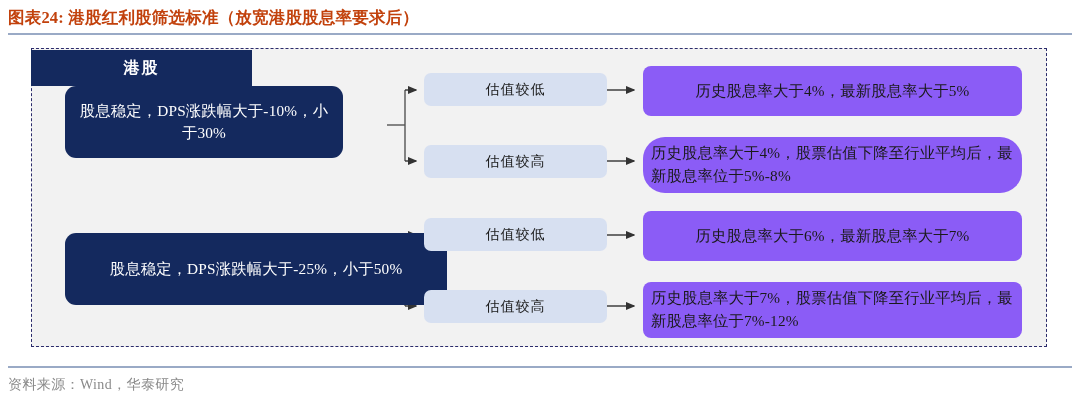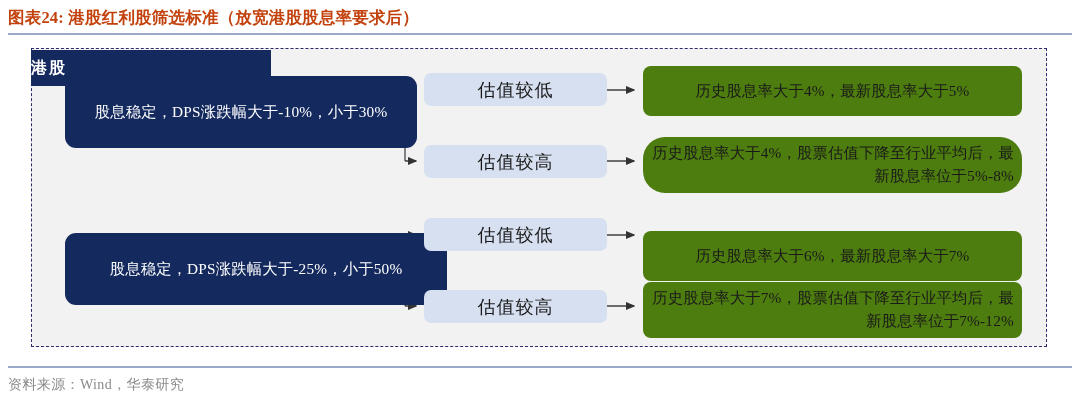--- a/index.html
+++ b/index.html
@@ -46,25 +46,26 @@
     background: #f2f2f2;
     border: 1.6px dashed #2b2b6b;
     box-sizing: border-box;
   }
 
   
   .section-tab {
     position: absolute;
     left: 31px;
     top: 50px;
-    width: 240px;
+    width: 221px;
     height: 36px;
     background: #14295e;
     display: flex;
     align-items: center;
+    justify-content: center;
   }
   .section-tab-label {
     color: #ffffff;
     font-weight: bold;
     font-size: 16px;
     letter-spacing: 2px;
   }
 
   
   .criteria-box {
@@ -77,67 +78,67 @@
     text-align: center;
     box-sizing: border-box;
     padding: 4px 10px;
   }
   .criteria-text {
     color: #ffffff;
     font-size: 15.3px;
     line-height: 1.45;
     letter-spacing: 0.2px;
   }
-  #criteria-1 { left: 65px;  top: 76px;  width: 352px; height: 72px; }
+  #criteria-1 { left: 65px;  top: 86px;  width: 278px; height: 72px; }
   #criteria-2 { left: 65px;  top: 233px; width: 382px; height: 72px; }
 
   
   .valuation-box {
     position: absolute;
     background: #d7e0f1;
     border-radius: 7px;
     display: flex;
     align-items: center;
     justify-content: center;
     width: 183px;
     height: 33px;
     box-sizing: border-box;
   }
   .valuation-text {
     color: #1a1a1a;
-    font-size: 18px;
+    font-size: 14px;
     letter-spacing: 1px;
   }
   #valuation-1 { left: 424px; top: 73px; }
   #valuation-2 { left: 424px; top: 145px; }
   #valuation-3 { left: 424px; top: 218px; }
   #valuation-4 { left: 424px; top: 290px; }
 
   
   .outcome-box {
     position: absolute;
-    background: #4d7c0f;
+    background: #8b5cf6;
     border-radius: 8px;
     display: flex;
     align-items: center;
     justify-content: center;
-    text-align: right;
+    text-align: left;
     width: 379px;
     box-sizing: border-box;
     padding: 3px 8px;
   }
   .outcome-text {
     color: #1a1a1a;
     font-size: 15.3px;
     line-height: 1.5;
     letter-spacing: 0.2px;
   }
   #outcome-1 { left: 643px; top: 66px;  height: 50px; }
   #outcome-2 { left: 643px; top: 137px; height: 56px; border-radius: 22px; }
-  #outcome-3 { left: 643px; top: 211px; height: 50px; margin-top: 20px; }
+  #outcome-3 { left: 643px; top: 211px; height: 50px; }
   #outcome-4 { left: 643px; top: 282px; height: 56px; }
 
   
   .connectors {
     position: absolute;
     left: 0;
     top: 0;
     width: 1080px;
     height: 401px;
     pointer-events: none;

